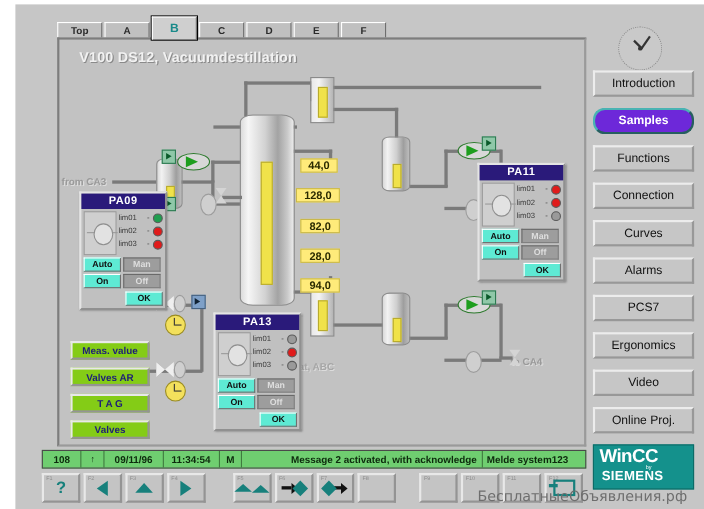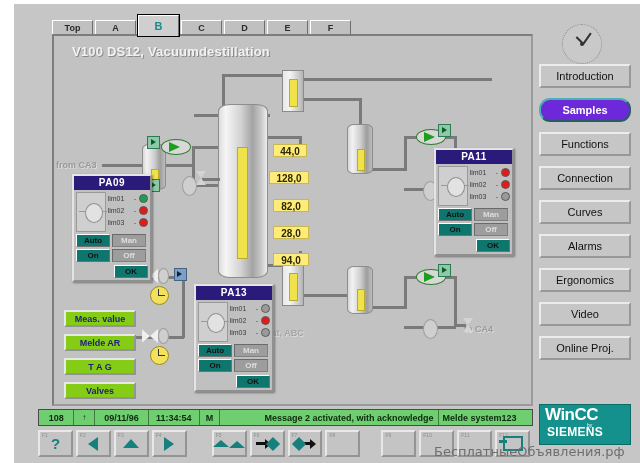--- a/index.html
+++ b/index.html
@@ -85,21 +85,21 @@
            border-radius:50%;background:#e2e2e2;}
   .fp-icon .ln{position:absolute;left:2px;top:18px;width:28px;height:1px;background:#9a9a9a;}
   .lims{flex:1;}
   .lim{display:flex;align-items:center;font-size:7px;color:#3a3a3a;height:12px;}
   .lim span.n{width:26px;}
   .lim span.d{width:7px;height:7px;border-radius:50%;margin-left:3px;border:1px solid #5a5a5a;}
   .d.green{background:#1f9e4f;} .d.red{background:#e01b1b;} .d.gray{background:#9a9a9a;}
   .fp-btns{display:flex;margin-top:2px;}
   .fb{flex:1;height:13px;font-size:8px;font-weight:bold;margin-right:2px;
       display:flex;align-items:center;justify-content:center;
-      background:#0f766e;border:1px solid #fff;border-right-color:#707070;border-bottom-color:#707070;
+      background:#5eead4;border:1px solid #fff;border-right-color:#707070;border-bottom-color:#707070;
       color:#111;box-sizing:border-box;}
   .fb.off{background:#9d9d9d;color:#dedede;border-color:#808080;border-top-color:#6a6a6a;border-left-color:#6a6a6a;}
   .fp-ok{display:flex;justify-content:flex-end;margin-top:3px;}
   .fp-ok .fb{flex:0 0 34px;margin-right:0;}
 
   
   .lbtn{position:absolute;width:72px;height:17px;background:#84cc16;
         border:2px outset #e8e8e8;font-size:9px;font-weight:bold;color:#1e1e78;
         display:flex;align-items:center;justify-content:center;box-sizing:border-box;}
 
@@ -359,33 +359,34 @@
             <div class="fb">On</div>
             <div class="fb off">Off</div>
           </div>
         <div class="fp-ok">
             <div class="fb">OK</div>
           </div>
       </div>
     </div>
 
     <div class="lbtn" style="left:10px;top:274px;">Meas. value</div>
-    <div class="lbtn" style="left:10px;top:298px;">Melde AR</div>
+    <div class="lbtn" style="left:10px;top:298px;">Valves AR</div>
     <div class="lbtn" style="left:10px;top:322px;">T A G</div>
     <div class="lbtn" style="left:10px;top:346px;">Valves</div>
 
   </div>
 
   <div class="side">
     <div class="sbtn">Introduction</div>
     <div class="sbtn sel">Samples</div>
     <div class="sbtn">Functions</div>
     <div class="sbtn">Connection</div>
     <div class="sbtn">Curves</div>
     <div class="sbtn">Alarms</div>
+    <div class="sbtn">PCS7</div>
     <div class="sbtn">Ergonomics</div>
     <div class="sbtn">Video</div>
     <div class="sbtn">Online Proj.</div>
   </div>
 
   <div class="statusbar">
     <div class="sc" style="width:38px;justify-content:center;">108</div>
     <div class="sc" style="width:22px;justify-content:center;font-size:8px;">↑</div>
     <div class="sc" style="width:58px;justify-content:center;">09/11/96</div>
     <div class="sc" style="width:55px;justify-content:center;">11:34:54</div>

